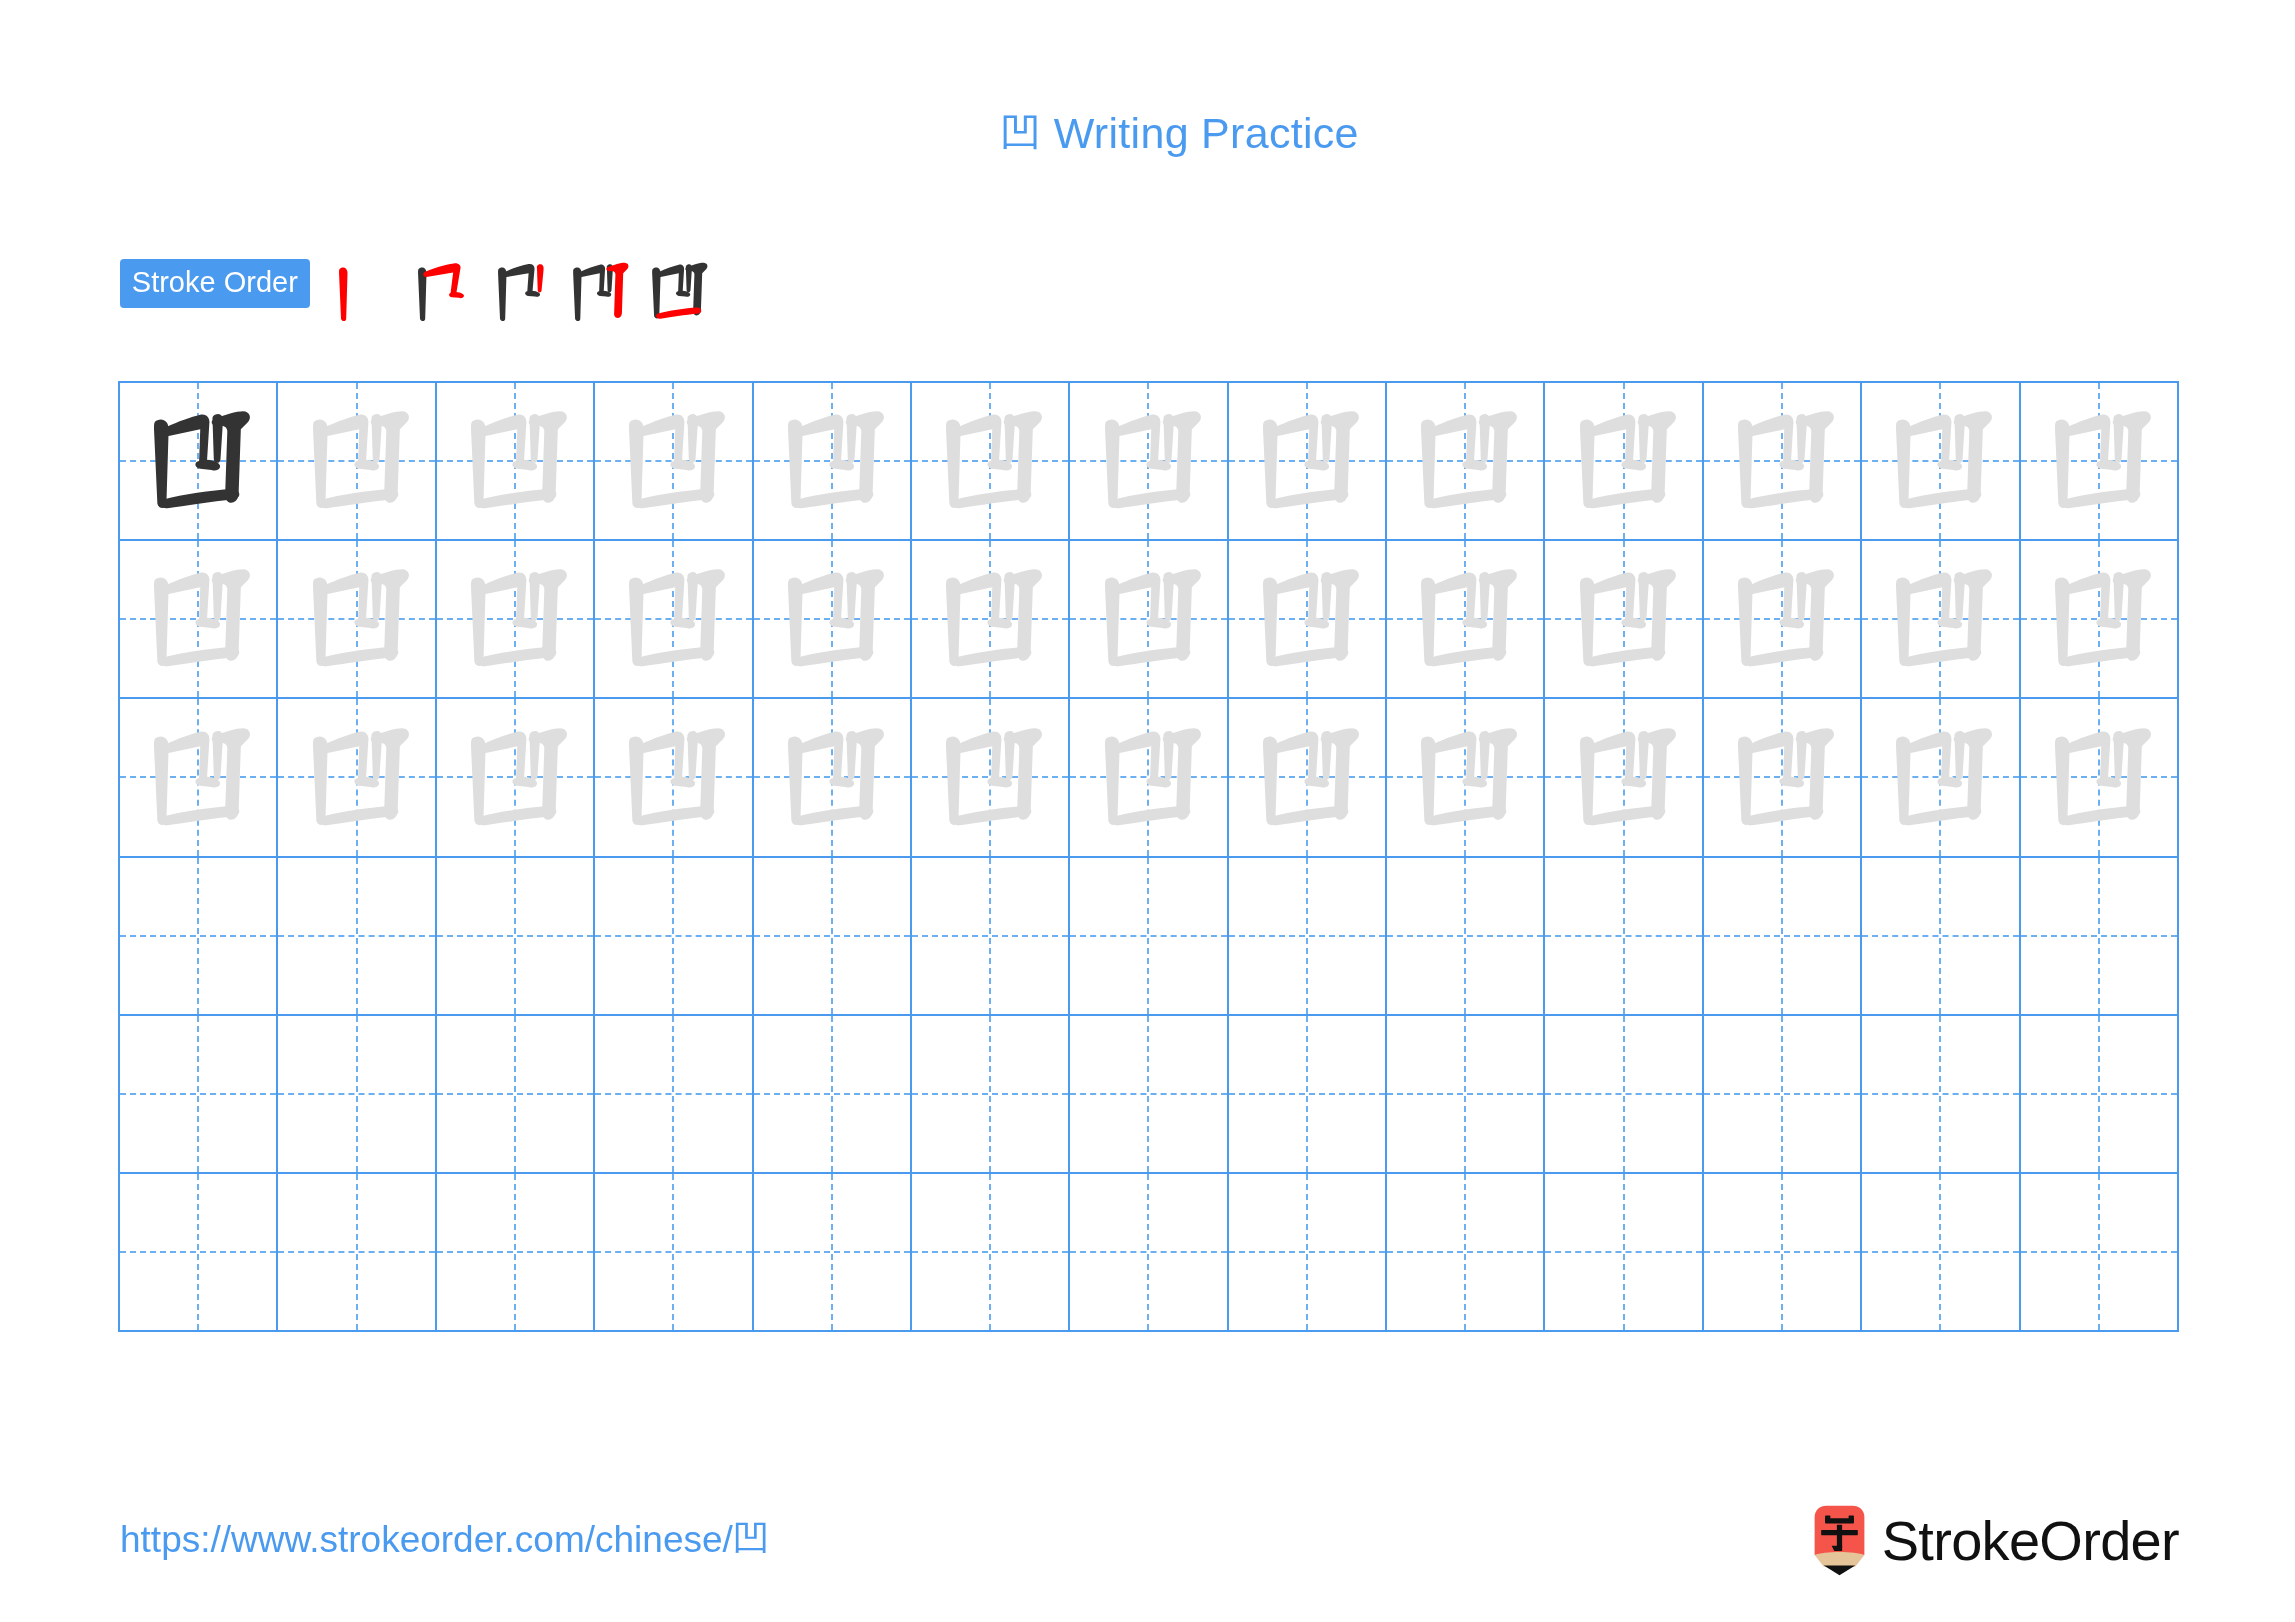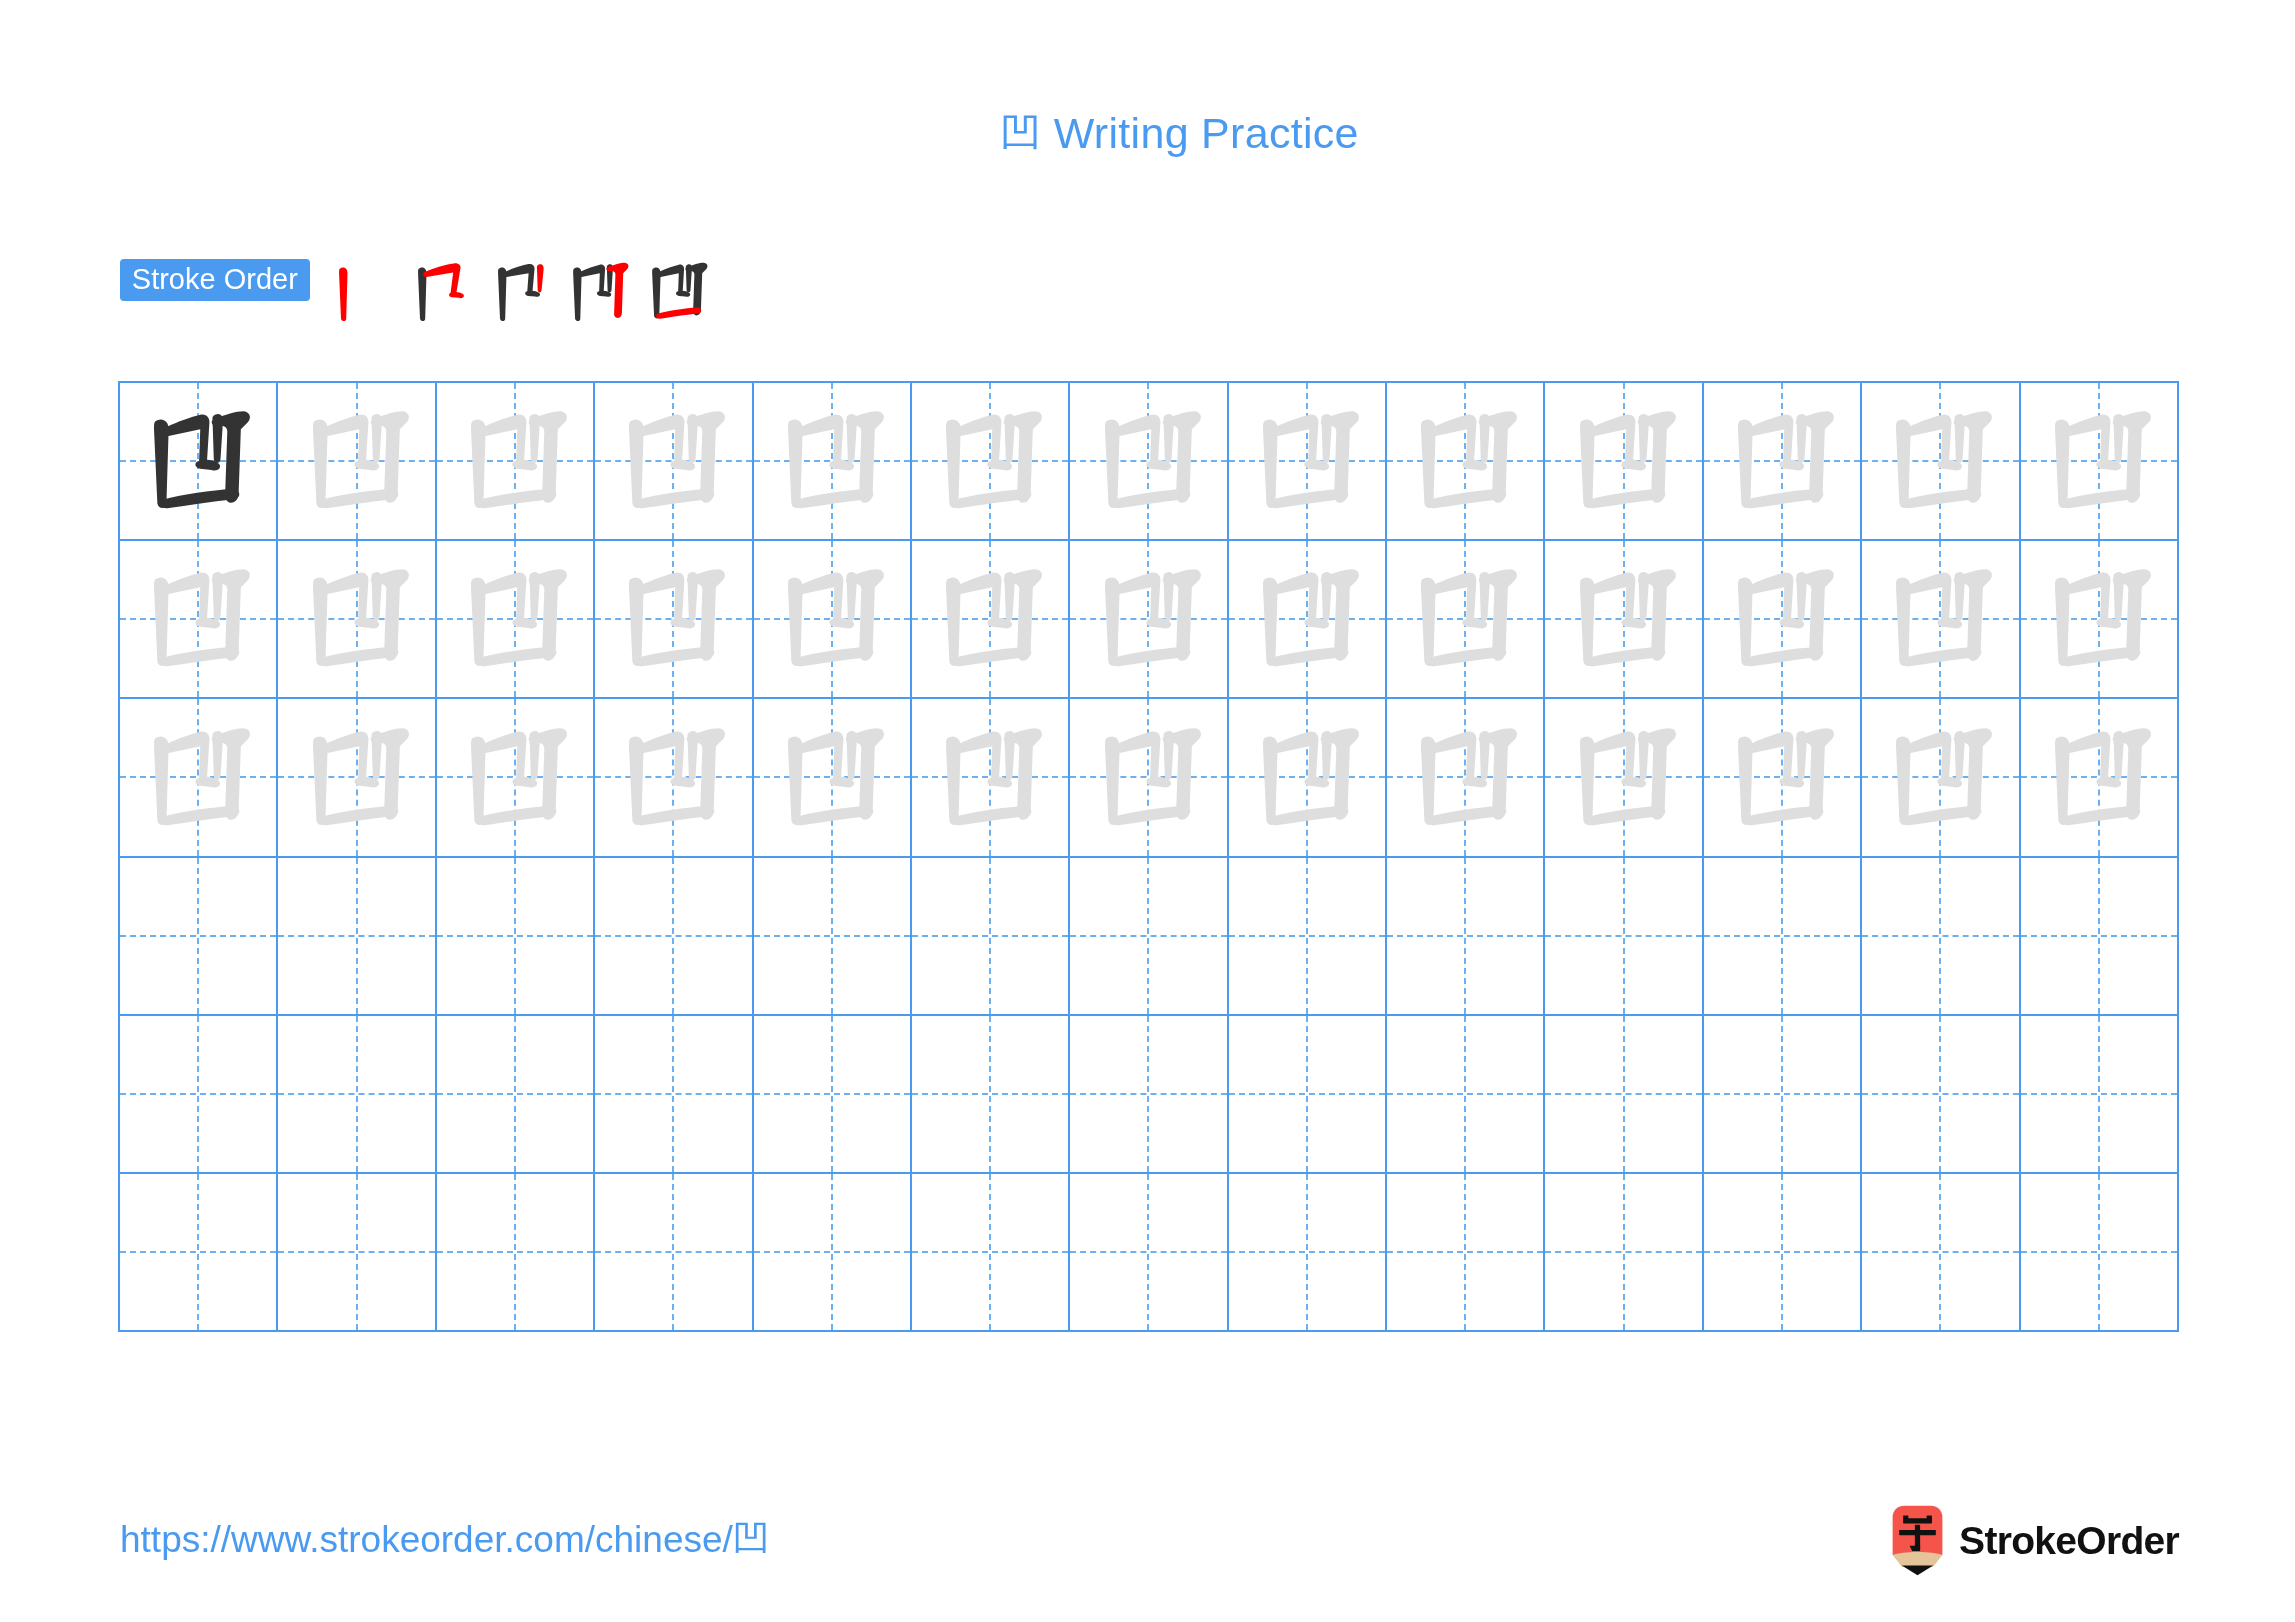--- a/index.html
+++ b/index.html
@@ -47,21 +47,21 @@
   #stroke-order-badge {
     background: #4a9af0;
     color: #ffffff;
     font-size: 29px;
     font-weight: 400;
     border-radius: 3.9px;
     padding: 6.5px 11.8px 8.5px 11.8px;
     line-height: 1;
     white-space: nowrap;
     box-sizing: border-box;
-    height: 42px;
+    height: 49px;
     display: flex;
     align-items: center;
   }
   #stroke-steps {
     display: flex;
     align-items: flex-start;
     margin-left: 18.3px;
     margin-top: -2.6px;
   }
   .stroke-step {
@@ -156,22 +156,22 @@
     align-items: center;
     height: 79px;
   }
   #logo-mark {
     width: 55px;
     height: 71px;
     position: relative;
     margin-right: 14.4px;
   }
   #logo-wordmark {
-    font-size: 39px;
-    font-weight: bold;
+    font-size: 56px;
+    font-weight: normal;
     color: #111111;
     letter-spacing: -0.7px;
     white-space: nowrap;
     line-height: 1;
   }
 </style>
 </head>
 <body>
 
 <div id="page-title">

